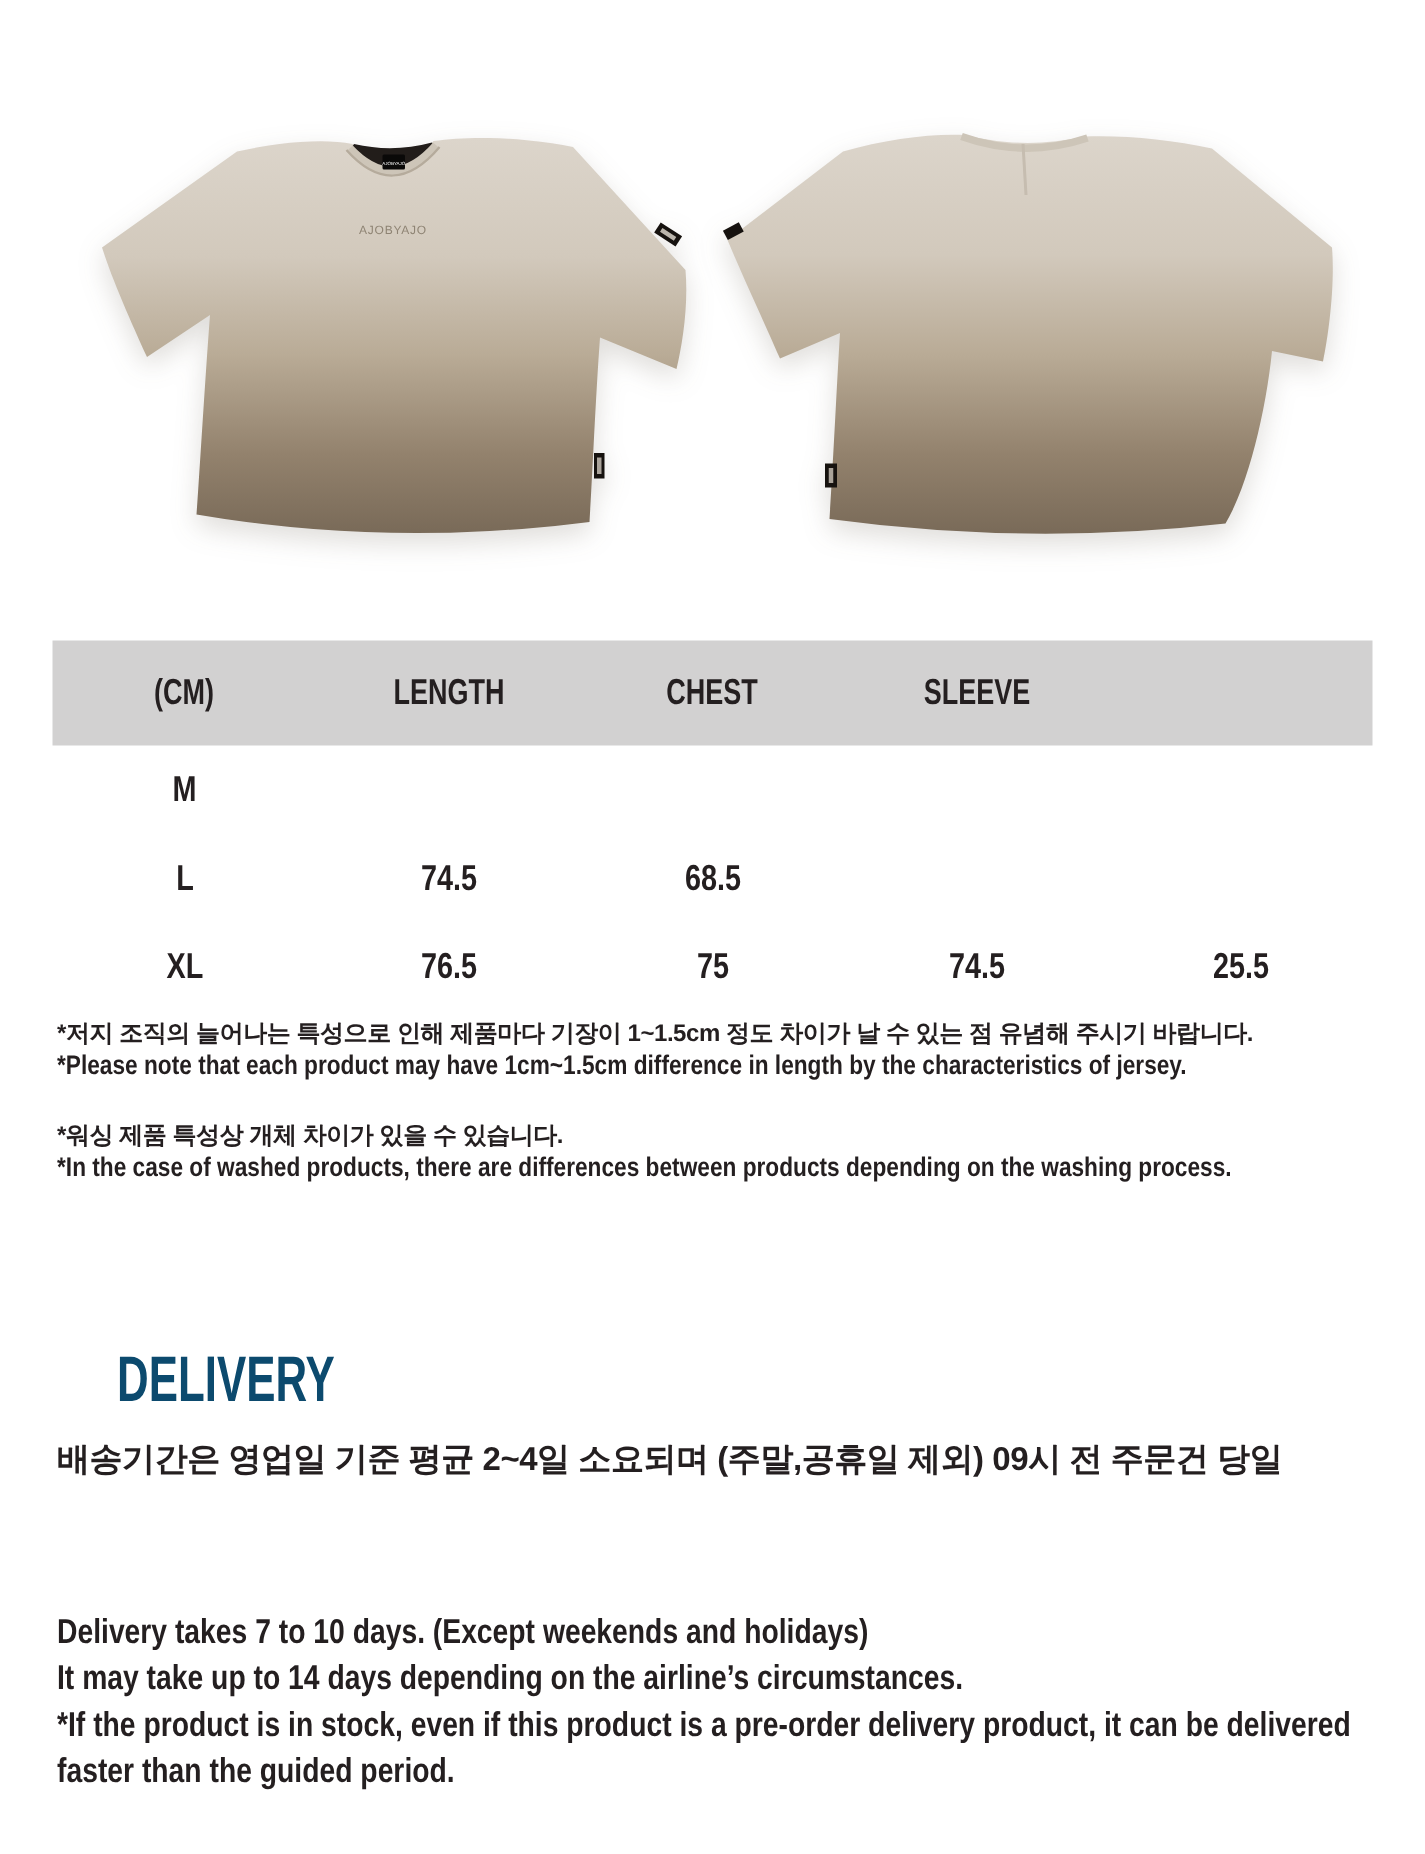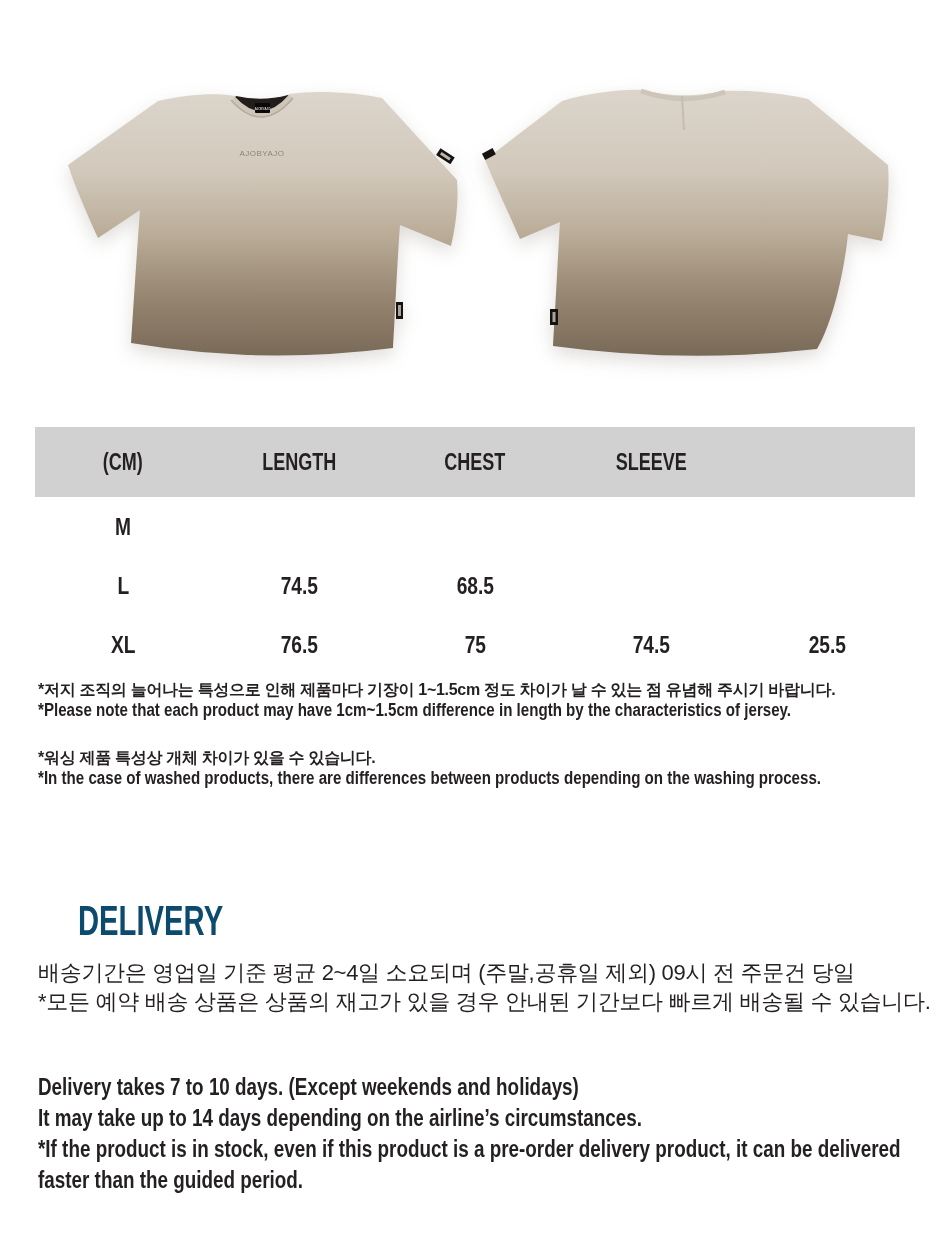--- a/index.html
+++ b/index.html
@@ -47,21 +47,21 @@
   .td { text-align:center; font-weight:bold; font-size:24px; color:#241f20; }
 
   
   .notes { position:absolute; left:38px; top:679px; }
   .note-kr { font-size:16px; font-weight:bold; line-height:21px; color:#241f20; letter-spacing:-0.3px; }
   .note-en { font-size:18px; font-weight:bold; line-height:21px; color:#241f20; }
   .note-gap { margin-top:26px; }
 
   
   .deliv-heading { position:absolute; left:38px; top:899px; font-size:43px; font-weight:bold; color:#0c4a6e; line-height:43px;margin-left:40px; }
-  .deliv-kr { position:absolute; left:38px; top:958px; font-size:22px; font-weight:normal; line-height:29px; color:#241f20; letter-spacing:-0.3px; }
+  .deliv-kr { position:absolute; left:38px; top:958px; font-size:22px; font-weight:bold; line-height:29px; color:#241f20; letter-spacing:-0.3px; }
   .deliv-en { position:absolute; left:38px; top:1072px; font-size:23px; font-weight:bold; line-height:31px; color:#241f20; }
 </style>
 </head>
 <body>
 
 <div class="page">
 
   <svg id="front-shirt" class="shirt-svg" width="415" height="310" viewBox="0 0 415 310">
     <defs>
       <linearGradient id="gradFront" x1="0" y1="0" x2="0" y2="1">
@@ -182,21 +182,20 @@
     <p class="note-kr">*저지 조직의 늘어나는 특성으로 인해 제품마다 기장이 1~1.5cm 정도 차이가 날 수 있는 점 유념해 주시기 바랍니다.</p>
     <p class="note-en"><span class="cx84">*Please note that each product may have 1cm~1.5cm difference in length by the characteristics of jersey.</span></p>
     <p class="note-kr note-gap">*워싱 제품 특성상 개체 차이가 있을 수 있습니다.</p>
     <p class="note-en"><span class="cx84">*In the case of washed products, there are differences between products depending on the washing process.</span></p>
   </div>
 
   <h1 class="deliv-heading"><span class="cx68">DELIVERY</span></h1>
 
   <div class="deliv-kr">
     <div>배송기간은 영업일 기준 평균 2~4일 소요되며 (주말,공휴일 제외) 09시 전 주문건 당일</div>
-    <div>*모든 예약 배송 상품은 상품의 재고가 있을 경우 안내된 기간보다 빠르게 배송될 수 있습니다.</div>
   </div>
 
   <div class="deliv-en">
     <div><span class="cx82">Delivery takes 7 to 10 days. (Except weekends and holidays)</span></div>
     <div><span class="cx82">It may take up to 14 days depending on the airline’s circumstances.</span></div>
     <div><span class="cx82">*If the product is in stock, even if this product is a pre-order delivery product, it can be delivered</span></div>
     <div><span class="cx82">faster than the guided period.</span></div>
   </div>
 
 </div>

